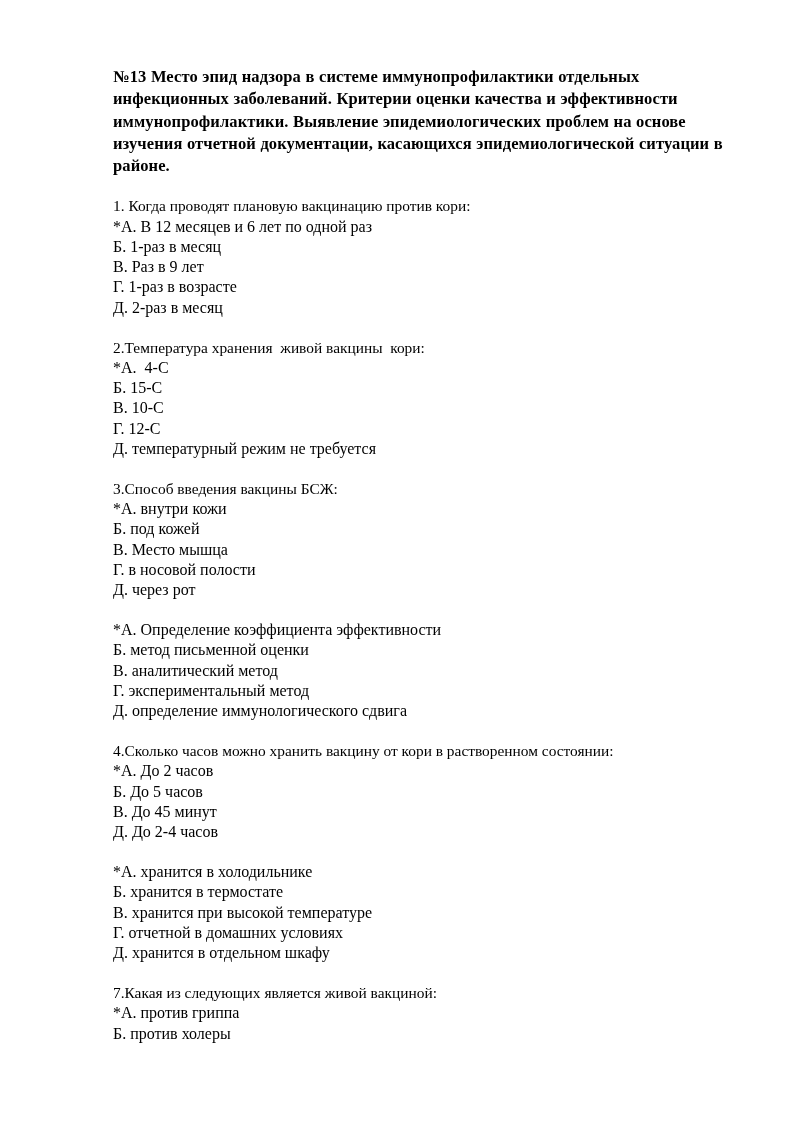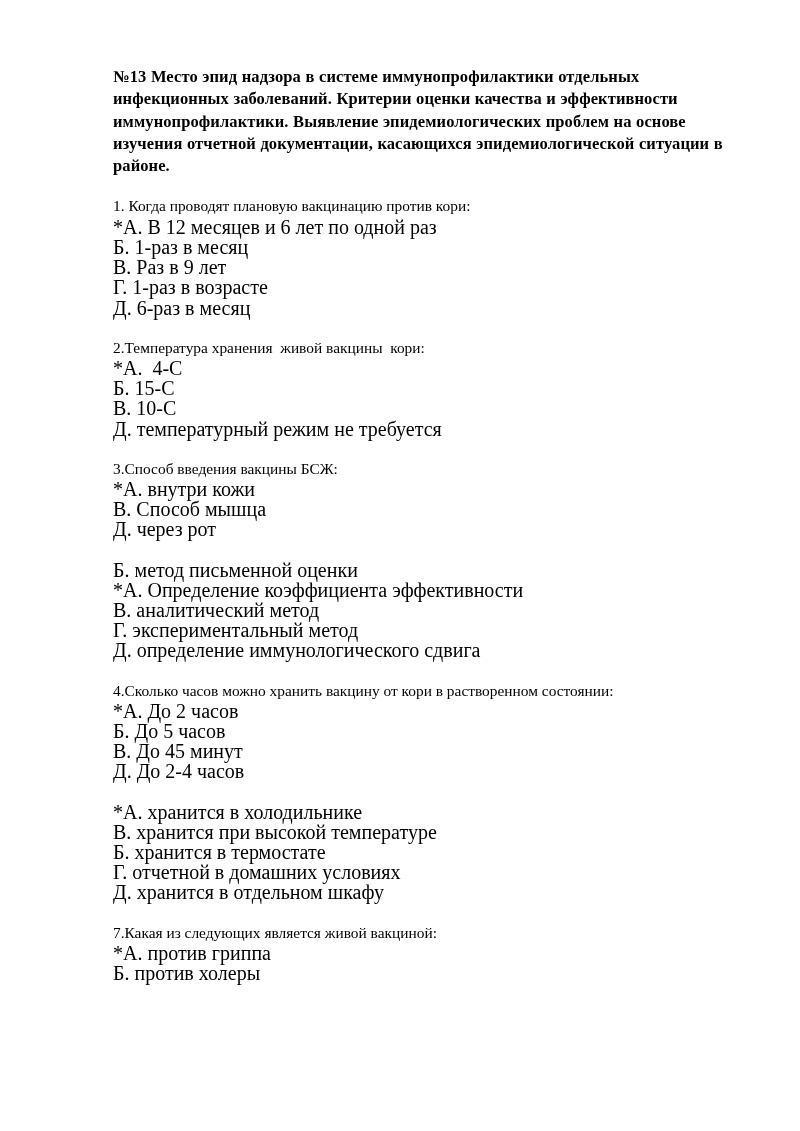--- a/index.html
+++ b/index.html
@@ -40,21 +40,21 @@
   .questions {
     margin-top: 19px;
   }
   .qblock {
     margin: 8px 0 20px 0;
   }
   .qblock:last-child {
     margin-bottom: 0;
   }
   .qline {
-    font-size: 20px;
+    font-size: 16px;
     line-height: 20.2px;
     white-space: pre-wrap;
     margin: 0;
   }
   .qprompt {
     font-size: 15.4px;
     line-height: 20.2px;
     white-space: pre-wrap;
     margin: 0;
   }
@@ -67,53 +67,56 @@
 
     <h1 class="doc-title">№13 Место эпид надзора в системе иммунопрофилактики отдельных инфекционных заболеваний. Критерии оценки качества и эффективности иммунопрофилактики. Выявление эпидемиологических проблем на основе изучения отчетной документации, касающихся эпидемиологической ситуации в районе.</h1>
 
     <div class="questions">
         <div class="qblock">
           <p class="qprompt">1. Когда проводят плановую вакцинацию против кори:</p>
           <p class="qline">*А. В 12 месяцев и 6 лет по одной раз</p>
           <p class="qline">Б. 1-раз в месяц</p>
           <p class="qline">В. Раз в 9 лет</p>
           <p class="qline">Г. 1-раз в возрасте</p>
-          <p class="qline">Д. 6-раз в месяц</p>
+          <p class="qline">Д. 2-раз в месяц</p>
         </div>
         <div class="qblock">
           <p class="qprompt">2.Температура хранения  живой вакцины  кори:</p>
           <p class="qline">*А.  4-С</p>
           <p class="qline">Б. 15-С</p>
           <p class="qline">В. 10-С</p>
+          <p class="qline">Г. 12-С</p>
           <p class="qline">Д. температурный режим не требуется</p>
         </div>
         <div class="qblock">
           <p class="qprompt">3.Способ введения вакцины БСЖ:</p>
           <p class="qline">*А. внутри кожи</p>
-          <p class="qline">В. Способ мышца</p>
+          <p class="qline">Б. под кожей</p>
+          <p class="qline">В. Место мышца</p>
+          <p class="qline">Г. в носовой полости</p>
           <p class="qline">Д. через рот</p>
         </div>
         <div class="qblock">
+          <p class="qline">*А. Определение коэффициента эффективности</p>
           <p class="qline">Б. метод письменной оценки</p>
-          <p class="qline">*А. Определение коэффициента эффективности</p>
           <p class="qline">В. аналитический метод</p>
           <p class="qline">Г. экспериментальный метод</p>
           <p class="qline">Д. определение иммунологического сдвига</p>
         </div>
         <div class="qblock">
           <p class="qprompt">4.Сколько часов можно хранить вакцину от кори в растворенном состоянии:</p>
           <p class="qline">*А. До 2 часов</p>
           <p class="qline">Б. До 5 часов</p>
           <p class="qline">В. До 45 минут</p>
           <p class="qline">Д. До 2-4 часов</p>
         </div>
         <div class="qblock">
           <p class="qline">*А. хранится в холодильнике</p>
+          <p class="qline">Б. хранится в термостате</p>
           <p class="qline">В. хранится при высокой температуре</p>
-          <p class="qline">Б. хранится в термостате</p>
           <p class="qline">Г. отчетной в домашних условиях</p>
           <p class="qline">Д. хранится в отдельном шкафу</p>
         </div>
         <div class="qblock">
           <p class="qprompt">7.Какая из следующих является живой вакциной:</p>
           <p class="qline">*А. против гриппа</p>
           <p class="qline">Б. против холеры</p>
         </div>
       </div>
 

